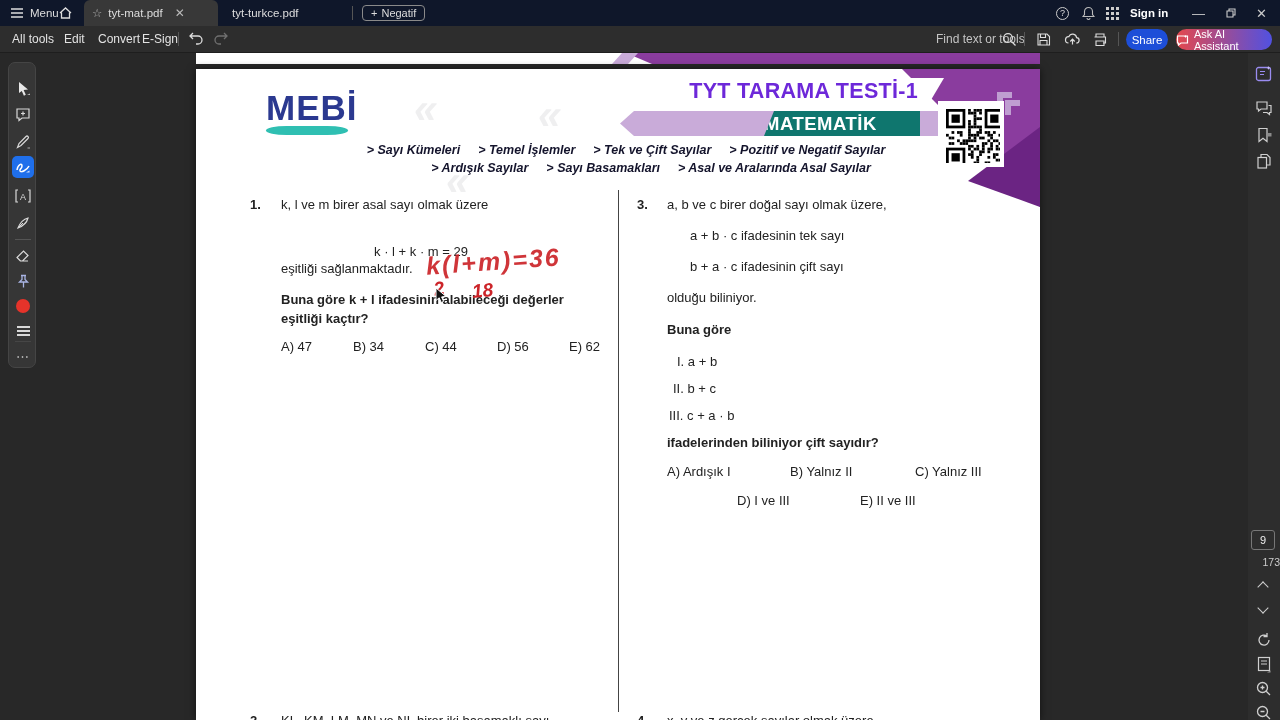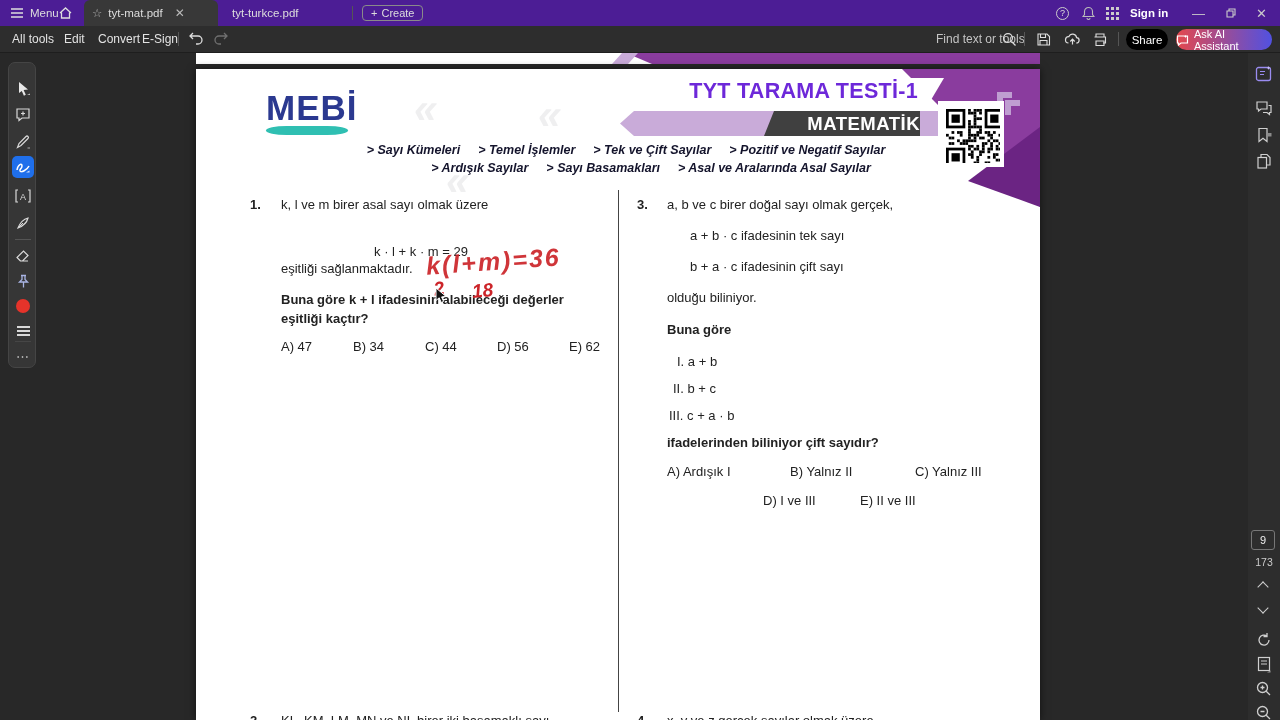--- a/index.html
+++ b/index.html
@@ -1,21 +1,21 @@
 <!DOCTYPE html>
 <html><head>
 <meta charset="utf-8">
 <style>
   * { margin:0; padding:0; box-sizing:border-box; }
   html,body { width:1280px; height:720px; overflow:hidden; background:#282828;
     font-family:"Liberation Sans", sans-serif; }
   .abs { position:absolute; }
 
   
-  #titlebar { position:absolute; left:0; top:0; width:1280px; height:26px; background:#4c1d95; color:#ddd; }
+  #titlebar { position:absolute; left:0; top:0; width:1280px; height:26px; background:#0f172a; color:#ddd; }
   .tb-item { position:absolute; top:0; height:26px; display:flex; align-items:center; gap:6px; font-size:11.5px; color:#ddd; cursor:default; }
   .tab { padding:0 8px; }
   .tab.active { background:#383838; border-radius:6px 6px 0 0; }
   .tab .close { color:#bbb; font-size:12px; margin-left:6px; }
   .pill-outline { border:1px solid #8a8a8a; border-radius:4px; padding:1px 8px; font-size:11px; display:flex; align-items:center; gap:4px; }
   .winbtn { width:14px; text-align:center; font-size:13px; color:#ccc; }
 
   
   #toolbar { position:absolute; left:0; top:26px; width:1280px; height:27px; background:#2d2d2d; border-bottom:1px solid #1e1e1e; }
   .tool-label { position:absolute; top:0; height:26px; display:flex; align-items:center; font-size:12px; color:#e3e3e3; }
@@ -25,21 +25,21 @@
   
   #leftrail { position:absolute; left:8px; top:62px; width:28px; height:306px; background:#363636; border:1px solid #454545; border-radius:7px; }
   .lr-icon { position:absolute; left:2px; width:24px; height:22px; display:flex; align-items:center; justify-content:center; }
   .lr-sel { position:absolute; left:3px; width:22px; height:22px; background:#1f6feb; border-radius:5px; display:flex; align-items:center; justify-content:center; }
   .hdiv { position:absolute; left:6px; width:16px; height:1px; background:#555; }
 
   
   #rightrail { position:absolute; left:1248px; top:53px; width:32px; height:667px; background:#2d2d2d; }
   .rr-icon { position:absolute; left:4px; width:24px; height:22px; display:flex; align-items:center; justify-content:center; }
   #pagebox { position:absolute; left:3px; width:24px; height:20px; border:1px solid #777; border-radius:3px; color:#eee; font-size:11px; display:flex; align-items:center; justify-content:center; }
-  .rr-num { position:absolute; left:0; width:32px; text-align:center; color:#ccc; font-size:10.5px; }
+  .rr-num { position:absolute; left:0; width:32px; text-align:right; color:#ccc; font-size:10.5px; }
   .chev { position:absolute; left:11px; width:8px; height:8px; border-right:1.6px solid #cfcfcf; border-bottom:1.6px solid #cfcfcf; }
 
   
   #canvas { position:absolute; left:40px; top:53px; width:1194px; height:667px; background:#282828; overflow:hidden; }
   #prevpage { position:absolute; left:156px; top:0px; width:844px; height:11px; background:#fff; overflow:hidden; }
   #page { position:absolute; left:156px; top:16px; width:844px; height:651px; background:#fff; overflow:hidden; box-shadow:0 0 8px rgba(0,0,0,.6); color:#1f1f1f; }
 
   .doc-text { position:absolute; font-size:13px; color:#222; white-space:nowrap; }
   .doc-bold { font-weight:bold; }
   .qnum { font-weight:bold; }
@@ -50,23 +50,23 @@
   #brand { position:absolute; left:70px; top:22px; width:100px; }
   #brand .word { font-size:35px; font-weight:bold; letter-spacing:1px; color:#2b3990; line-height:34px; }
   #brand .swoosh { width:82px; height:9px; background:#2fbfb2; border-radius:50%/100% 100% 100% 100%; margin-top:1px; }
 
   #titleband { position:absolute; left:442px; top:9px; width:306px; height:27px; background:#fff;
     clip-path:polygon(0 0,100% 0,calc(100% - 16px) 100%,0 100%);
     display:flex; align-items:center; justify-content:flex-end; padding-right:26px; }
   #titleband span { font-weight:bold; font-size:21.5px; color:#6d28d9; letter-spacing:.3px; }
   #subjband-light { position:absolute; left:424px; top:42px; width:322px; height:25px; background:#c9abd9;
     clip-path:polygon(0 50%,14px 0,100% 0,100% 100%,14px 100%); }
-  #subjband { position:absolute; left:568px; top:42px; width:156px; height:25px; background:#404040;
+  #subjband { position:absolute; left:568px; top:42px; width:156px; height:25px; background:#0f766e;
     clip-path:polygon(10px 0,100% 0,100% 100%,0 100%);
-    display:flex; align-items:center; justify-content:flex-end; }
+    display:flex; align-items:center; justify-content:flex-start; }
   #subjband span { font-weight:bold; font-size:18.5px; color:#fff; letter-spacing:.5px; }
 
   #handwrite { position:absolute; left:230px; top:178px; color:#cc2429; transform:rotate(-4deg);
     font-style:italic; font-size:25px; letter-spacing:2px; font-weight:bold; opacity:.92; }
   .hw-sub { position:absolute; color:#cc2429; font-style:italic; font-weight:bold; font-size:19px; }
 
   #colrule { position:absolute; left:422px; top:121px; width:1px; height:522px; background:#444; }
 </style>
 </head>
 <body>
@@ -88,21 +88,21 @@
     <span>tyt-mat.pdf</span>
     <span class="close">✕</span>
   </div>
   <div class="tb-item tab" style="left:224px; width:116px">
     <span>tyt-turkce.pdf</span>
   </div>
   <div class="vdiv" style="left:352px; top:6px"></div>
   <div class="tb-item" style="left:362px">
     <span class="pill-outline">
         <span>+</span>
-        <span>Create</span>
+        <span>Negatif</span>
       </span>
   </div>
 
   <div class="tb-item" style="left:1056px">
     <span style="border:1.2px solid #ccc;border-radius:50%;width:13px;height:13px;font-size:9px;display:flex;align-items:center;justify-content:center">?</span>
   </div>
   <div class="tb-item" style="left:1082px">
     <svg width="13" height="14">
         <path d="M6.5 1.5 a4 4 0 0 1 4 4 v3 l1.5 2 h-11 l1.5 -2 v-3 a4 4 0 0 1 4 -4 M5 12 a1.5 1.5 0 0 0 3 0" fill="none" stroke="#bbb" stroke-width="1.1"></path>
       </svg>
@@ -168,21 +168,21 @@
     <svg width="17" height="15">
         <path d="M4.5 11 a3.2 3.2 0 0 1 .4 -6.4 a4 4 0 0 1 7.7 1 a2.7 2.7 0 0 1 -.4 5.4 M8.5 12.5 V7.5 M6.3 9.5 L8.5 7.2 L10.7 9.5" fill="none" stroke="#ddd" stroke-width="1.2"></path>
       </svg>
   </div>
   <div class="tool-label" style="left:1092px">
     <svg width="16" height="15">
         <path d="M4 5 V2 h8 v3 M2.5 5 h11 v6 h-2.5 M4 9 h8 v4.5 h-8 z" fill="none" stroke="#ddd" stroke-width="1.1"></path>
       </svg>
   </div>
   <div class="vdiv" style="left:1118px"></div>
-  <div class="pill" style="left:1126px; width:42px; background:#000000">
+  <div class="pill" style="left:1126px; width:42px; background:#1d4ed8">
     <span>Share</span>
   </div>
   <div class="pill" style="left:1176px; width:96px; background:linear-gradient(90deg,#e5484d,#5151e1)">
     <svg width="13" height="12">
         <path d="M1.5 2 h10 v7 h-6.5 l-2.5 2 v-2 h-1 z" fill="none" stroke="#fff" stroke-width="1.2"></path>
         <path d="M9.5 1 l.5 1 l1 .5 l-1 .5 l-.5 1 l-.5 -1 l-1 -.5 l1 -.5 z" fill="#fff"></path>
       </svg>
     <span style="font-size:11px">Ask AI Assistant</span>
   </div>
 </div>
@@ -439,33 +439,33 @@
 
     <div id="handwrite">k(l+m)=36</div>
     <div class="hw-sub" style="left:238px;top:209px;transform:rotate(-10deg)">2</div>
     <div class="hw-sub" style="left:276px;top:211px;transform:rotate(-6deg)">18</div>
 
     <svg class="abs" style="left:239px;top:218px" width="13" height="17">
       <path d="M1 1 L1 13.5 L4.2 10.8 L6.2 15.5 L8.6 14.4 L6.6 9.9 L11 9.4 Z" fill="#111" stroke="#fff" stroke-width="1"></path>
     </svg>
 
     <div class="doc-text qnum" style="left:441px;top:128px">3.</div>
-    <div class="doc-text" style="left:471px;top:128px">a, b ve c birer doğal sayı olmak gerçek,</div>
+    <div class="doc-text" style="left:471px;top:128px">a, b ve c birer doğal sayı olmak üzere,</div>
     <div class="doc-text" style="left:494px;top:159px">a + b · c ifadesinin tek sayı</div>
     <div class="doc-text" style="left:494px;top:190px">b + a · c ifadesinin çift sayı</div>
     <div class="doc-text" style="left:471px;top:221px">olduğu biliniyor.</div>
     <div class="doc-text doc-bold" style="left:471px;top:253px">Buna göre</div>
     <div class="doc-text" style="left:481px;top:285px">I. a + b</div>
     <div class="doc-text" style="left:477px;top:312px">II. b + c</div>
     <div class="doc-text" style="left:473px;top:339px">III. c + a · b</div>
     <div class="doc-text doc-bold" style="left:471px;top:366px">ifadelerinden biliniyor çift sayıdır?</div>
     <div class="doc-text" style="left:471px;top:395px">A) Ardışık I</div>
     <div class="doc-text" style="left:594px;top:395px">B) Yalnız II</div>
     <div class="doc-text" style="left:719px;top:395px">C) Yalnız III</div>
-    <div class="doc-text" style="left:567px;top:424px">D) I ve III</div>
+    <div class="doc-text" style="left:541px;top:424px">D) I ve III</div>
     <div class="doc-text" style="left:664px;top:424px">E) II ve III</div>
 
     <div class="doc-text qnum" style="left:54px;top:644px">2.</div>
     <div class="doc-text" style="left:85px;top:644px">KL, KM, LM, MN ve NL birer iki basamaklı sayı</div>
     <div class="doc-text qnum" style="left:441px;top:644px">4.</div>
     <div class="doc-text" style="left:471px;top:644px">x, y ve z gerçek sayılar olmak üzere,</div>
   </div>
 
 </div>
 

